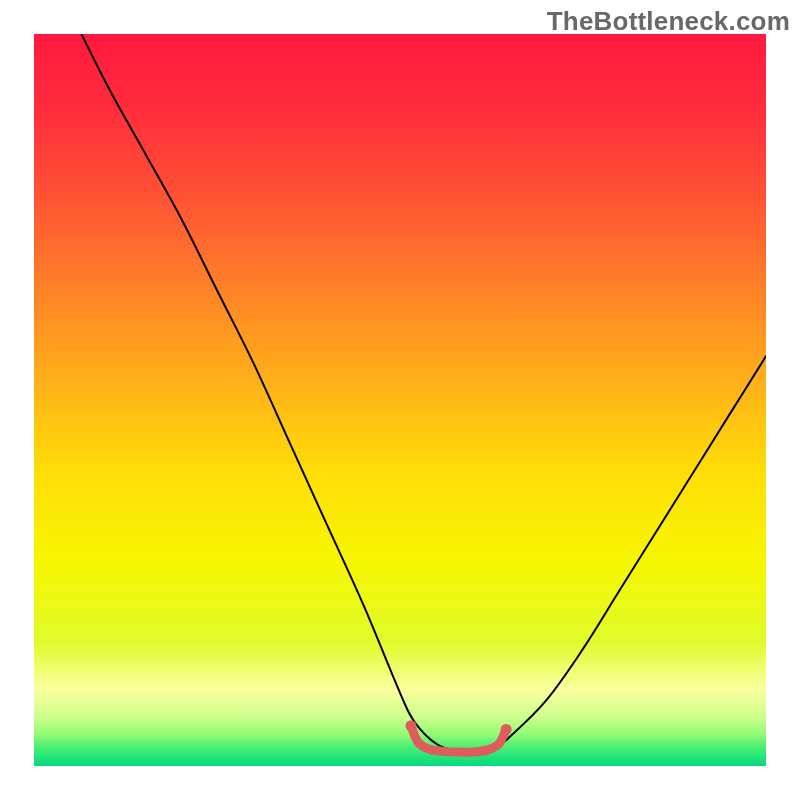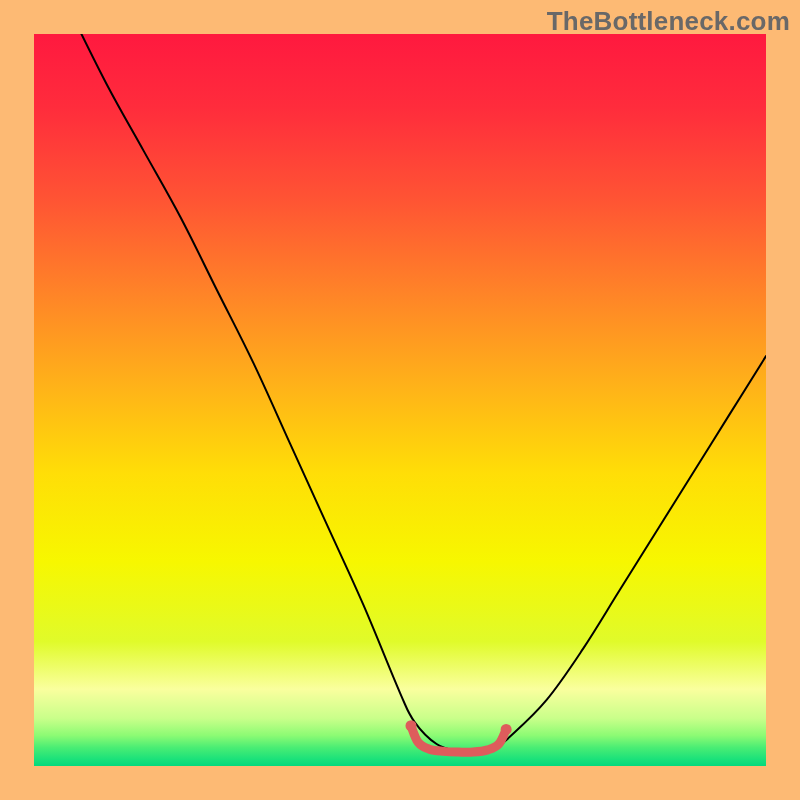--- a/index.html
+++ b/index.html
@@ -1,21 +1,21 @@
 <!DOCTYPE html>
 <html><head>
 <meta charset="utf-8">
 <style>
   * { margin: 0; padding: 0; box-sizing: border-box; }
   html, body { width: 800px; height: 800px; overflow: hidden; background: #000; }
   .frame {
     position: relative;
     width: 800px;
     height: 800px;
-    background: #fdba74;
+    background: #ffffff;
   }
   .watermark {
     position: absolute;
     top: 6px;
     right: 10px;
     font-family: Arial, Helvetica, sans-serif;
     font-size: 26px;
     font-weight: 600;
     color: #696868;
     letter-spacing: 0.2px;

